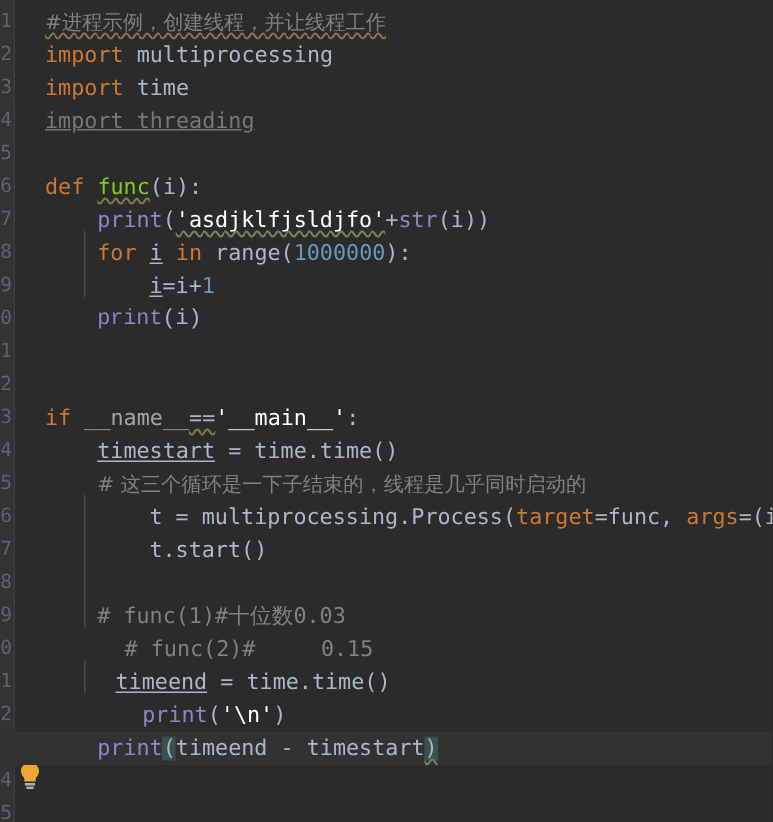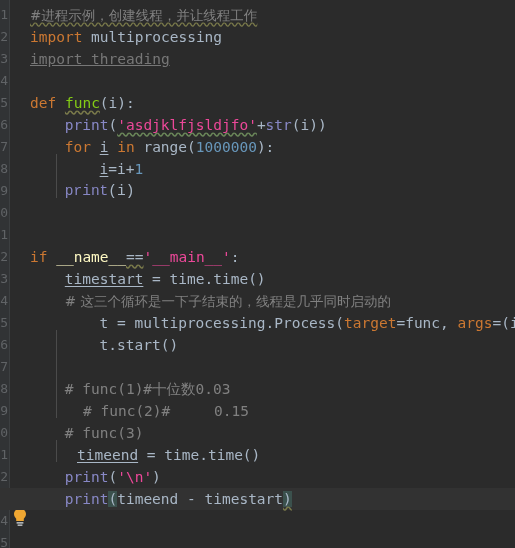--- a/index.html
+++ b/index.html
@@ -57,25 +57,25 @@
   }
   
   .guide {
     position:absolute;
     width:1px;
     background:#4b4b4b;
   }
   
   .kw      { color:#cc7832; }          
   .fn      { color:#84cc16; }          
-  .str     { color:#ec4899; }          
+  .str     { color:#ffffff; }          
   .num     { color:#6897bb; }          
   .com     { color:#808080; }          
   .bi      { color:#8888c6; }          
-  .pred    { color:#fef9c3; }          
+  .pred    { color:#a3a3a3; }          
   .kwarg   { color:#cc7832; }          
   .dim     { color:#777777;text-decoration:underline; }          
   .plain   { color:#a9b7c6; }
   
   .bmatch {
     background:#3b514d;
     color:#a9b7c6;
   }
   
   .wavy-green {
@@ -131,39 +131,39 @@
 
   <svg id="bulb" viewBox="0 0 18 20">
     <path d="M9 1.5 C5.4 1.5 3 4 3 7 C3 9.2 4.3 10.6 5.2 11.8 L5.2 14 L12.8 14 L12.8 11.8 C13.7 10.6 15 9.2 15 7 C15 4 12.6 1.5 9 1.5 Z" fill="#f0a732"></path>
     <rect x="5.6" y="15" width="6.8" height="1.7" fill="#aeb2b4"></rect>
     <rect x="6.6" y="17.4" width="4.8" height="1.6" fill="#aeb2b4"></rect>
   </svg>
 
   <div id="code" style="padding-top: 4px; border-radius: 10px;">
       <div class="line" style="padding-left: 30px;"><span class="com cjk wavy-olive">#进程示例，创建线程，并让线程工作</span></div>
       <div class="line" style="padding-left: 30px;"><span class="kw">import</span><span class="plain"> multiprocessing</span></div>
+      <div class="line" style="padding-left: 30px;"><span class="kw">import</span><span class="plain"> time</span></div>
       <div class="line" style="padding-left: 30px;"><span class="dim">import threading</span></div>
       <div class="line" style="padding-left: 30px;">&nbsp;</div>
       <div class="line" style="padding-left: 30px;"><span class="kw">def</span><span class="plain"> </span><span class="fn wavy-olive">func</span><span class="plain">(i):</span></div>
       <div class="line" style="padding-left: 64.8px;"><span class="bi">print</span><span class="plain">(</span><span class="str wavy-green">'asdjklfjsldjfo'</span><span class="plain">+</span><span class="bi">str</span><span class="plain">(i))</span></div>
       <div class="line" style="padding-left: 64.8px;"><span class="kw">for</span><span class="plain"> </span><span class="plain uline">i</span><span class="plain"> </span><span class="kw">in</span><span class="plain"> range(</span><span class="num">1000000</span><span class="plain">):</span></div>
       <div class="line" style="padding-left: 99.6px;"><span class="plain uline wavy-olive">i</span><span class="plain">=i+</span><span class="num">1</span></div>
       <div class="line" style="padding-left: 64.8px; font-family: Liberation Mono, monospace;"><span class="bi">print</span><span class="plain">(i)</span></div>
       <div class="line" style="padding-left: 30px;">&nbsp;</div>
       <div class="line" style="padding-left: 30px;">&nbsp;</div>
       <div class="line" style="padding-left: 30px;"><span class="kw">if</span><span class="plain"> </span><span class="pred">__name__</span><span class="plain wavy-olive">==</span><span class="str">'__main__'</span><span class="plain">:</span></div>
       <div class="line" style="padding-left: 64.8px;"><span class="plain uline wavy-green">timestart</span><span class="plain"> = time.time()</span></div>
       <div class="line" style="padding-left: 64.8px;"><span class="com cjk"># 这三个循环是一下子结束的，线程是几乎同时启动的</span></div>
       <div class="line" style="padding-left: 99.6px;"><span class="plain">t = multiprocessing.Process(</span><span class="kwarg">target</span><span class="plain">=func, </span><span class="kwarg">args</span><span class="plain">=(i,))</span></div>
       <div class="line" style="padding-left: 99.6px;"><span class="plain">t.start()</span></div>
       <div class="line" style="padding-left: 30px;">&nbsp;</div>
       <div class="line" style="padding-left: 64.8px;"><span class="com"># func(1)#十位数0.03</span></div>
       <div class="line" style="padding-left: 83px;"><span class="com"># func(2)#     0.15</span></div>
-      <div class="line" style="padding-left: 64.8px;"><span class="com"># func(3)</span></div>
       <div class="line" style="padding-left: 77px;"><span class="plain uline wavy-green">timeend</span><span class="plain"> = time.time()</span></div>
-      <div class="line" style="padding-left: 64.8px;"><span class="bi">print</span><span class="plain">(</span><span class="str">'\n'</span><span class="plain">)</span></div>
+      <div class="line" style="padding-left: 64.8px; margin-left: 30px;"><span class="bi">print</span><span class="plain">(</span><span class="str">'\n'</span><span class="plain">)</span></div>
       <div class="line current" style="padding-left: 64.8px;"><span class="bi">print</span><span class="bmatch">(</span><span class="plain">timeend - timestart</span><span class="bmatch wavy-olive">)</span></div>
     </div>
 
 <div class="guide" style="left: 56px; top: 154px; height: 44px;"></div>
     <div class="guide" style="left: 56px; top: 330px; height: 88px;"></div>
     <div class="guide" style="left: 56px; top: 440px; height: 22px;"></div>
   </div>
 
 </body></html>

